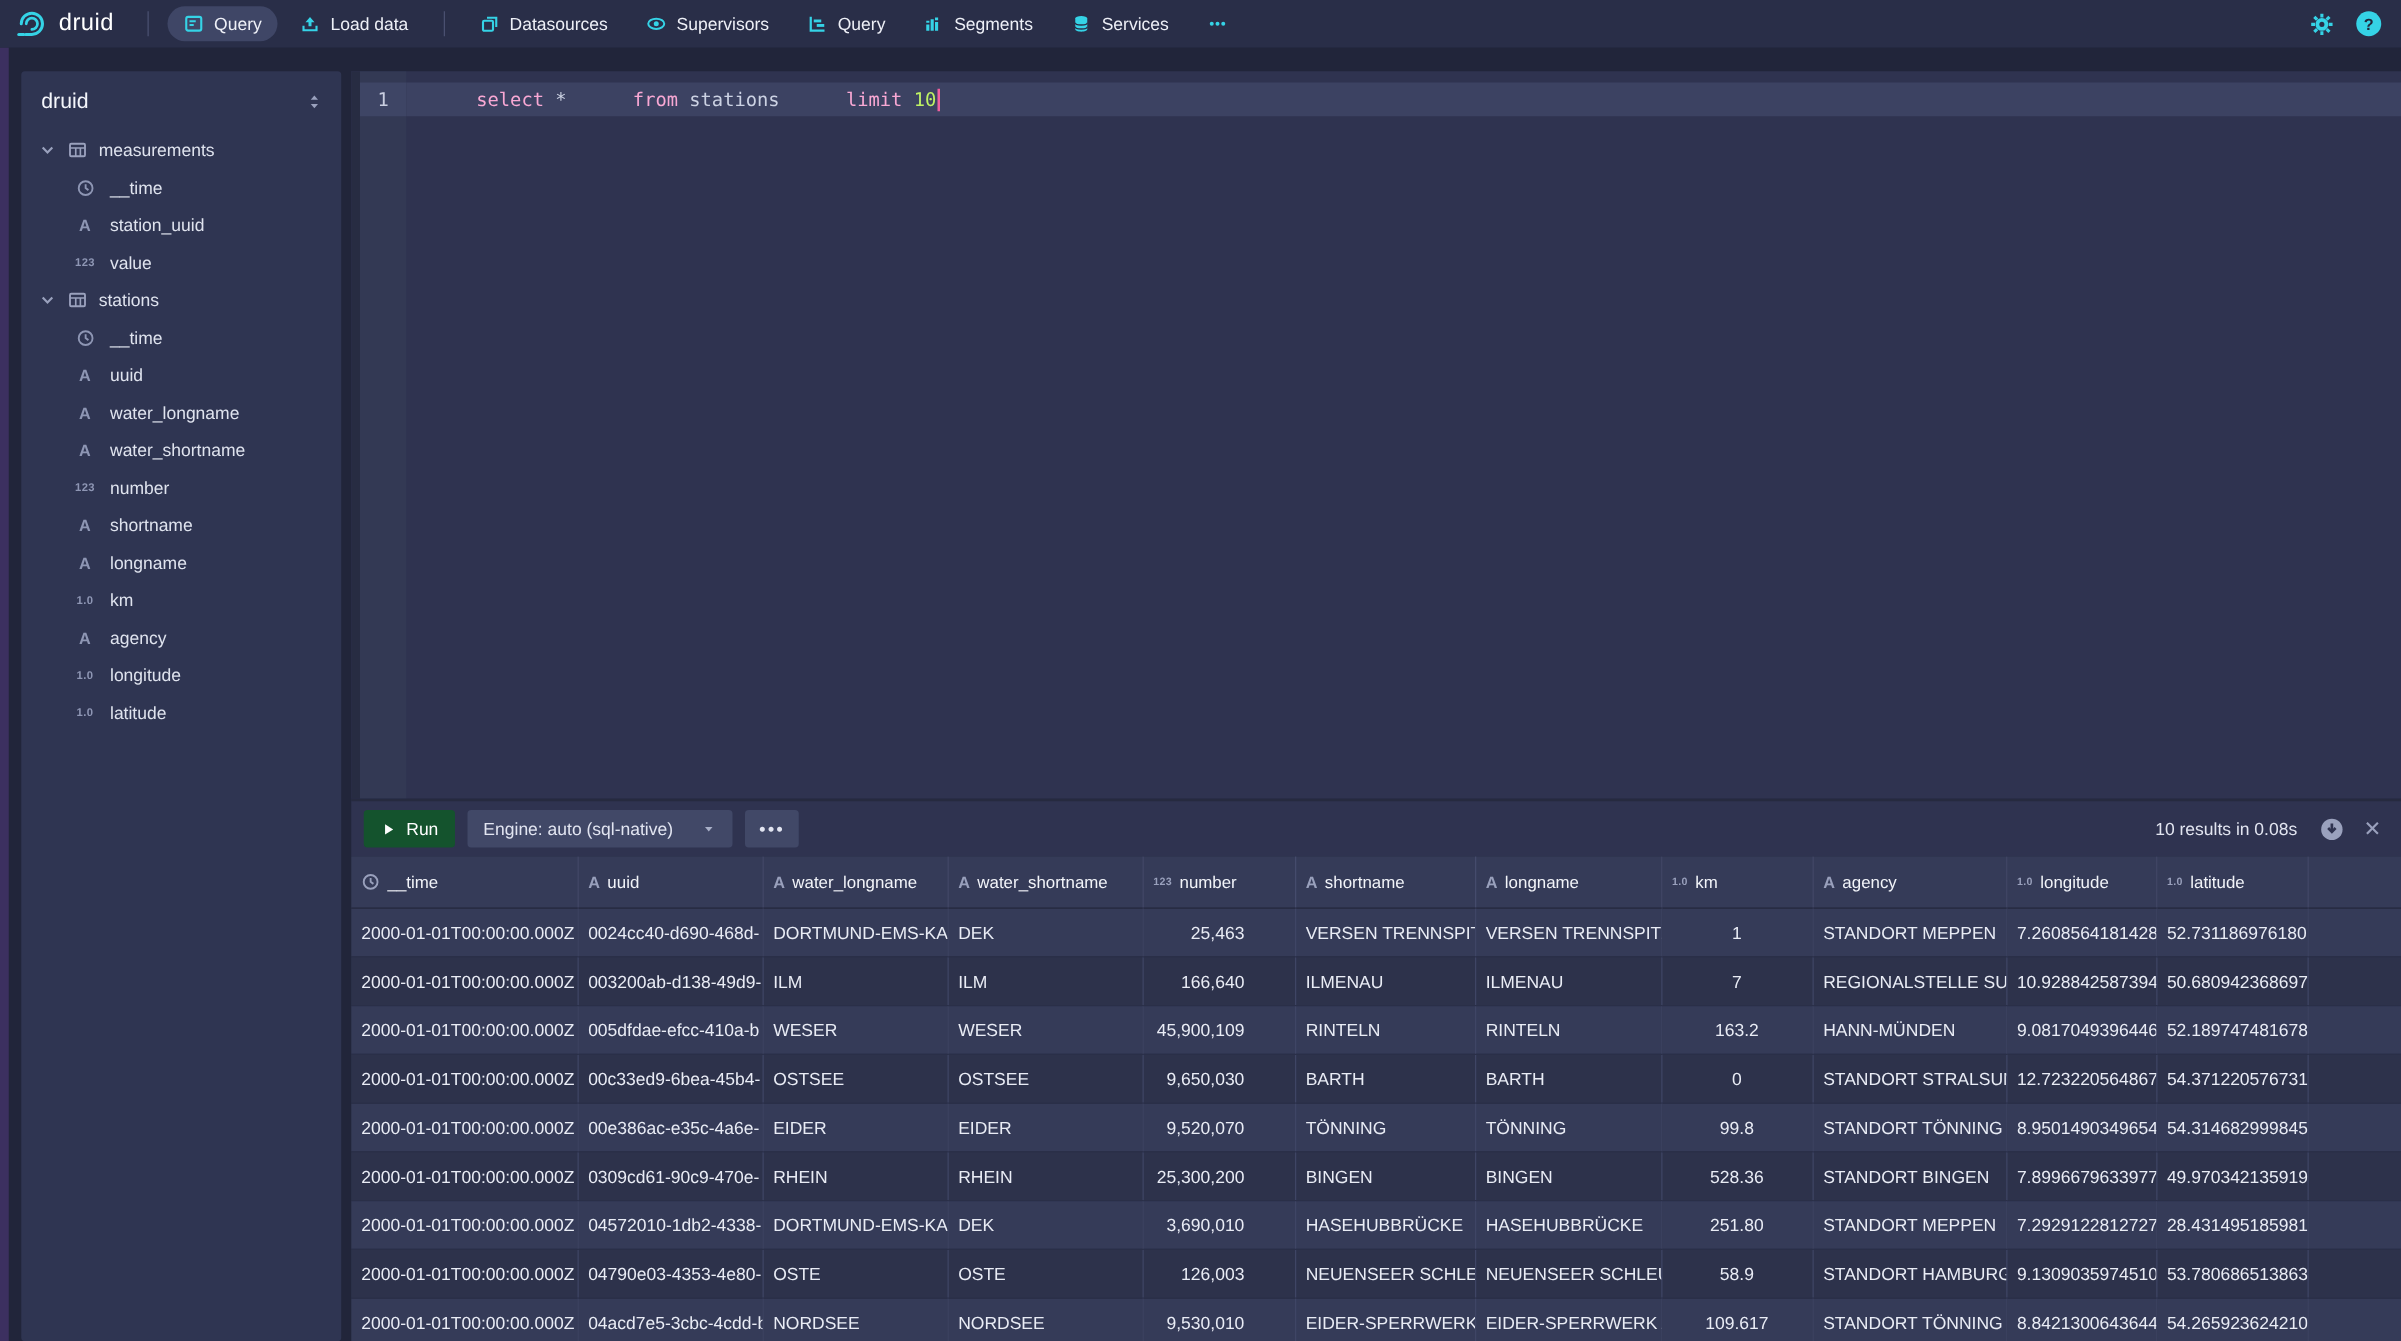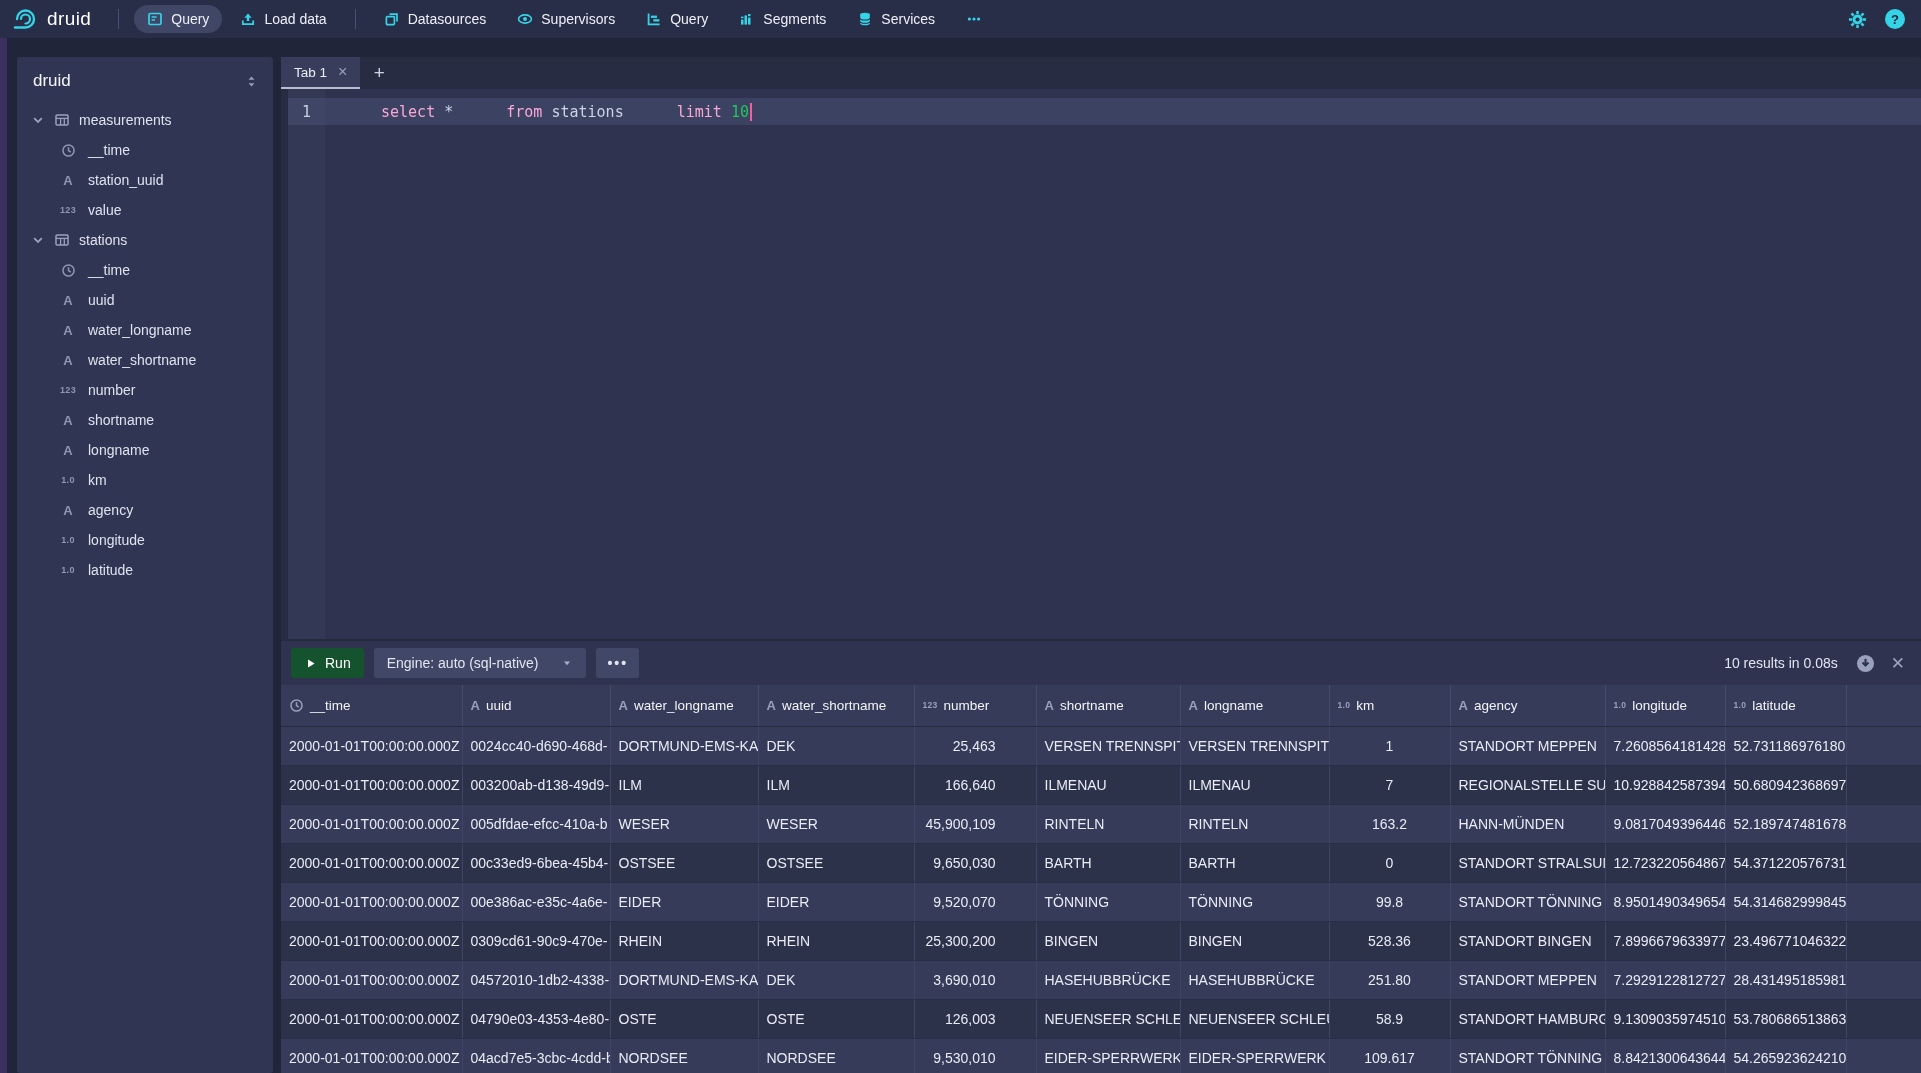--- a/index.html
+++ b/index.html
@@ -54,21 +54,21 @@
   
   .editor{flex:1;background:#2f3350;display:flex;overflow:hidden;font-family:"DejaVu Sans Mono",monospace;font-size:15px;cursor:text;}
   .editor-left{width:7px;background:#272c42;}
   .gutter{width:37px;background:#333954;color:#8b93b2;}
   .gutter-num{height:27px;margin-top:9px;display:flex;align-items:center;justify-content:center;background:#3e4565;color:#c9cee0;}
   .code{flex:1;position:relative;}
   .active-line{position:absolute;top:9px;left:0;right:0;height:27px;background:#3c4262;}
   .code-line{position:relative;height:27px;margin-top:9px;display:flex;align-items:center;padding-left:12px;white-space:pre;}
   .tok-keyword{color:#f9a8d4;margin-left:44px;}
   .tok-plain,.tok-operator{color:#ccd2e3;}
-  .tok-number{color:#22c55e;}
+  .tok-number{color:#bef264;}
   .cursor{width:2px;height:18px;background:#f0609e;margin-left:1px;}
 
   
   .runbar{height:46px;background:#2f3350;border-top:2px solid #262a3f;display:flex;align-items:center;gap:10px;padding:0 16px 0 10px;}
   .btn{display:flex;align-items:center;gap:8px;height:30px;padding:0 13px;border-radius:3px;font-size:14px;cursor:pointer;border:none;}
   .btn-run{background:#14532d;color:#ffffff;}
   .btn-engine{background:#414867;color:#e2e5f1;gap:23px;}
   .caret{color:#a9b0c8;display:flex;}
   .btn-more{background:#414867;color:#e2e5f1;padding:0 11px;letter-spacing:2px;font-weight:bold;}
   .run-spacer{flex:1;}
@@ -329,27 +329,20 @@
           <span class="type-ic">
             <b class="ti-n">1.0</b>
           </span>
           <span>latitude</span>
         </div>
       </div>
   </aside>
 
   <section class="main">
 
-    <div class="tabbar">
-      <div class="tab">
-        <span>Tab 1</span>
-        <span class="tab-close">×</span>
-      </div>
-      <div class="tab-new">+</div>
-    </div>
 
     <div class="editor">
       <div class="editor-left"></div>
       <div class="gutter">
         <div class="gutter-num">1</div>
       </div>
       <div class="code">
         <div class="active-line"></div>
         <div class="code-line" id="code-line"><span class="tok-keyword">select</span><span class="tok-plain"> </span><span class="tok-operator">*</span><span class="tok-plain"> </span><span class="tok-keyword">from</span><span class="tok-plain"> stations </span><span class="tok-keyword">limit</span><span class="tok-plain"> </span><span class="tok-number">10</span><span class="cursor"></span></div>
       </div>
@@ -572,21 +565,21 @@
               <td class="">2000-01-01T00:00:00.000Z</td>
               <td class="">0309cd61-90c9-470e-</td>
               <td class="">RHEIN</td>
               <td class="">RHEIN</td>
               <td class="num">25,300,200</td>
               <td class="">BINGEN</td>
               <td class="">BINGEN</td>
               <td class="ctr">528.36</td>
               <td class="">STANDORT BINGEN</td>
               <td class="">7.8996679633977</td>
-              <td class="">23.496771046322</td>
+              <td class="">49.970342135919</td>
               <td></td>
             </tr>
             <tr class="odd">
               <td class="">2000-01-01T00:00:00.000Z</td>
               <td class="">04572010-1db2-4338-</td>
               <td class="">DORTMUND-EMS-KANAL</td>
               <td class="">DEK</td>
               <td class="num">3,690,010</td>
               <td class="">HASEHUBBRÜCKE</td>
               <td class="">HASEHUBBRÜCKE</td>

